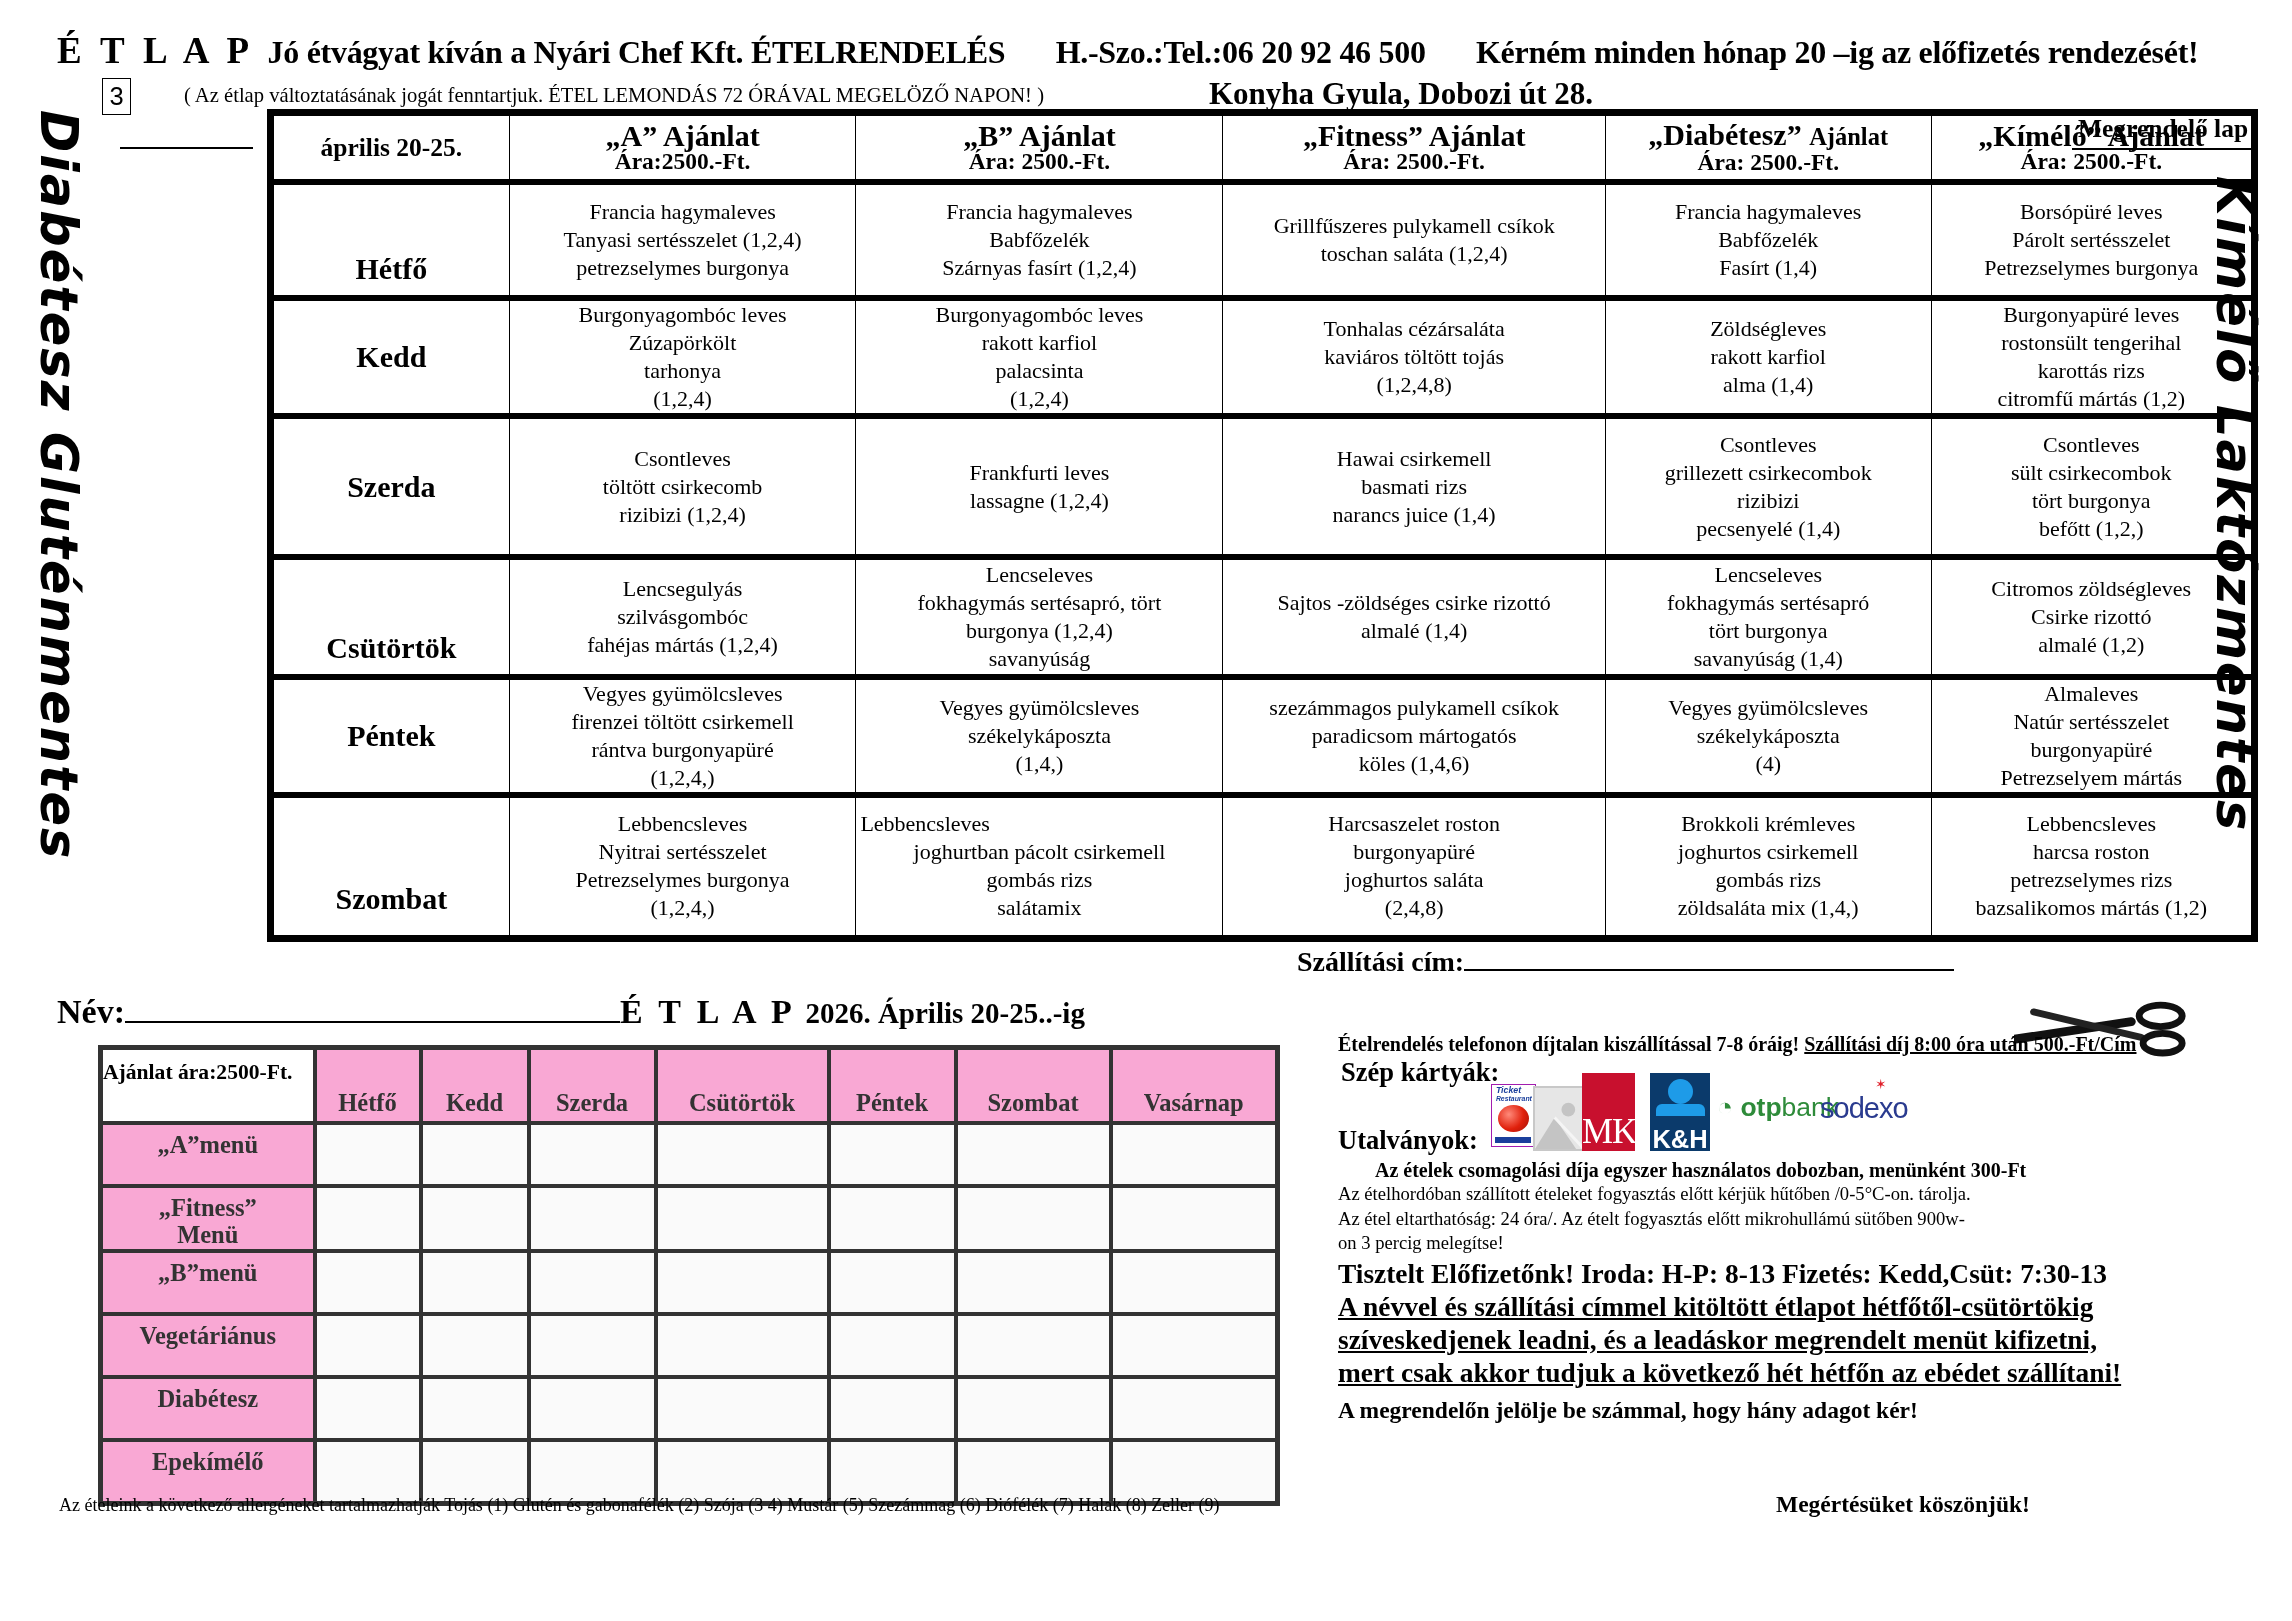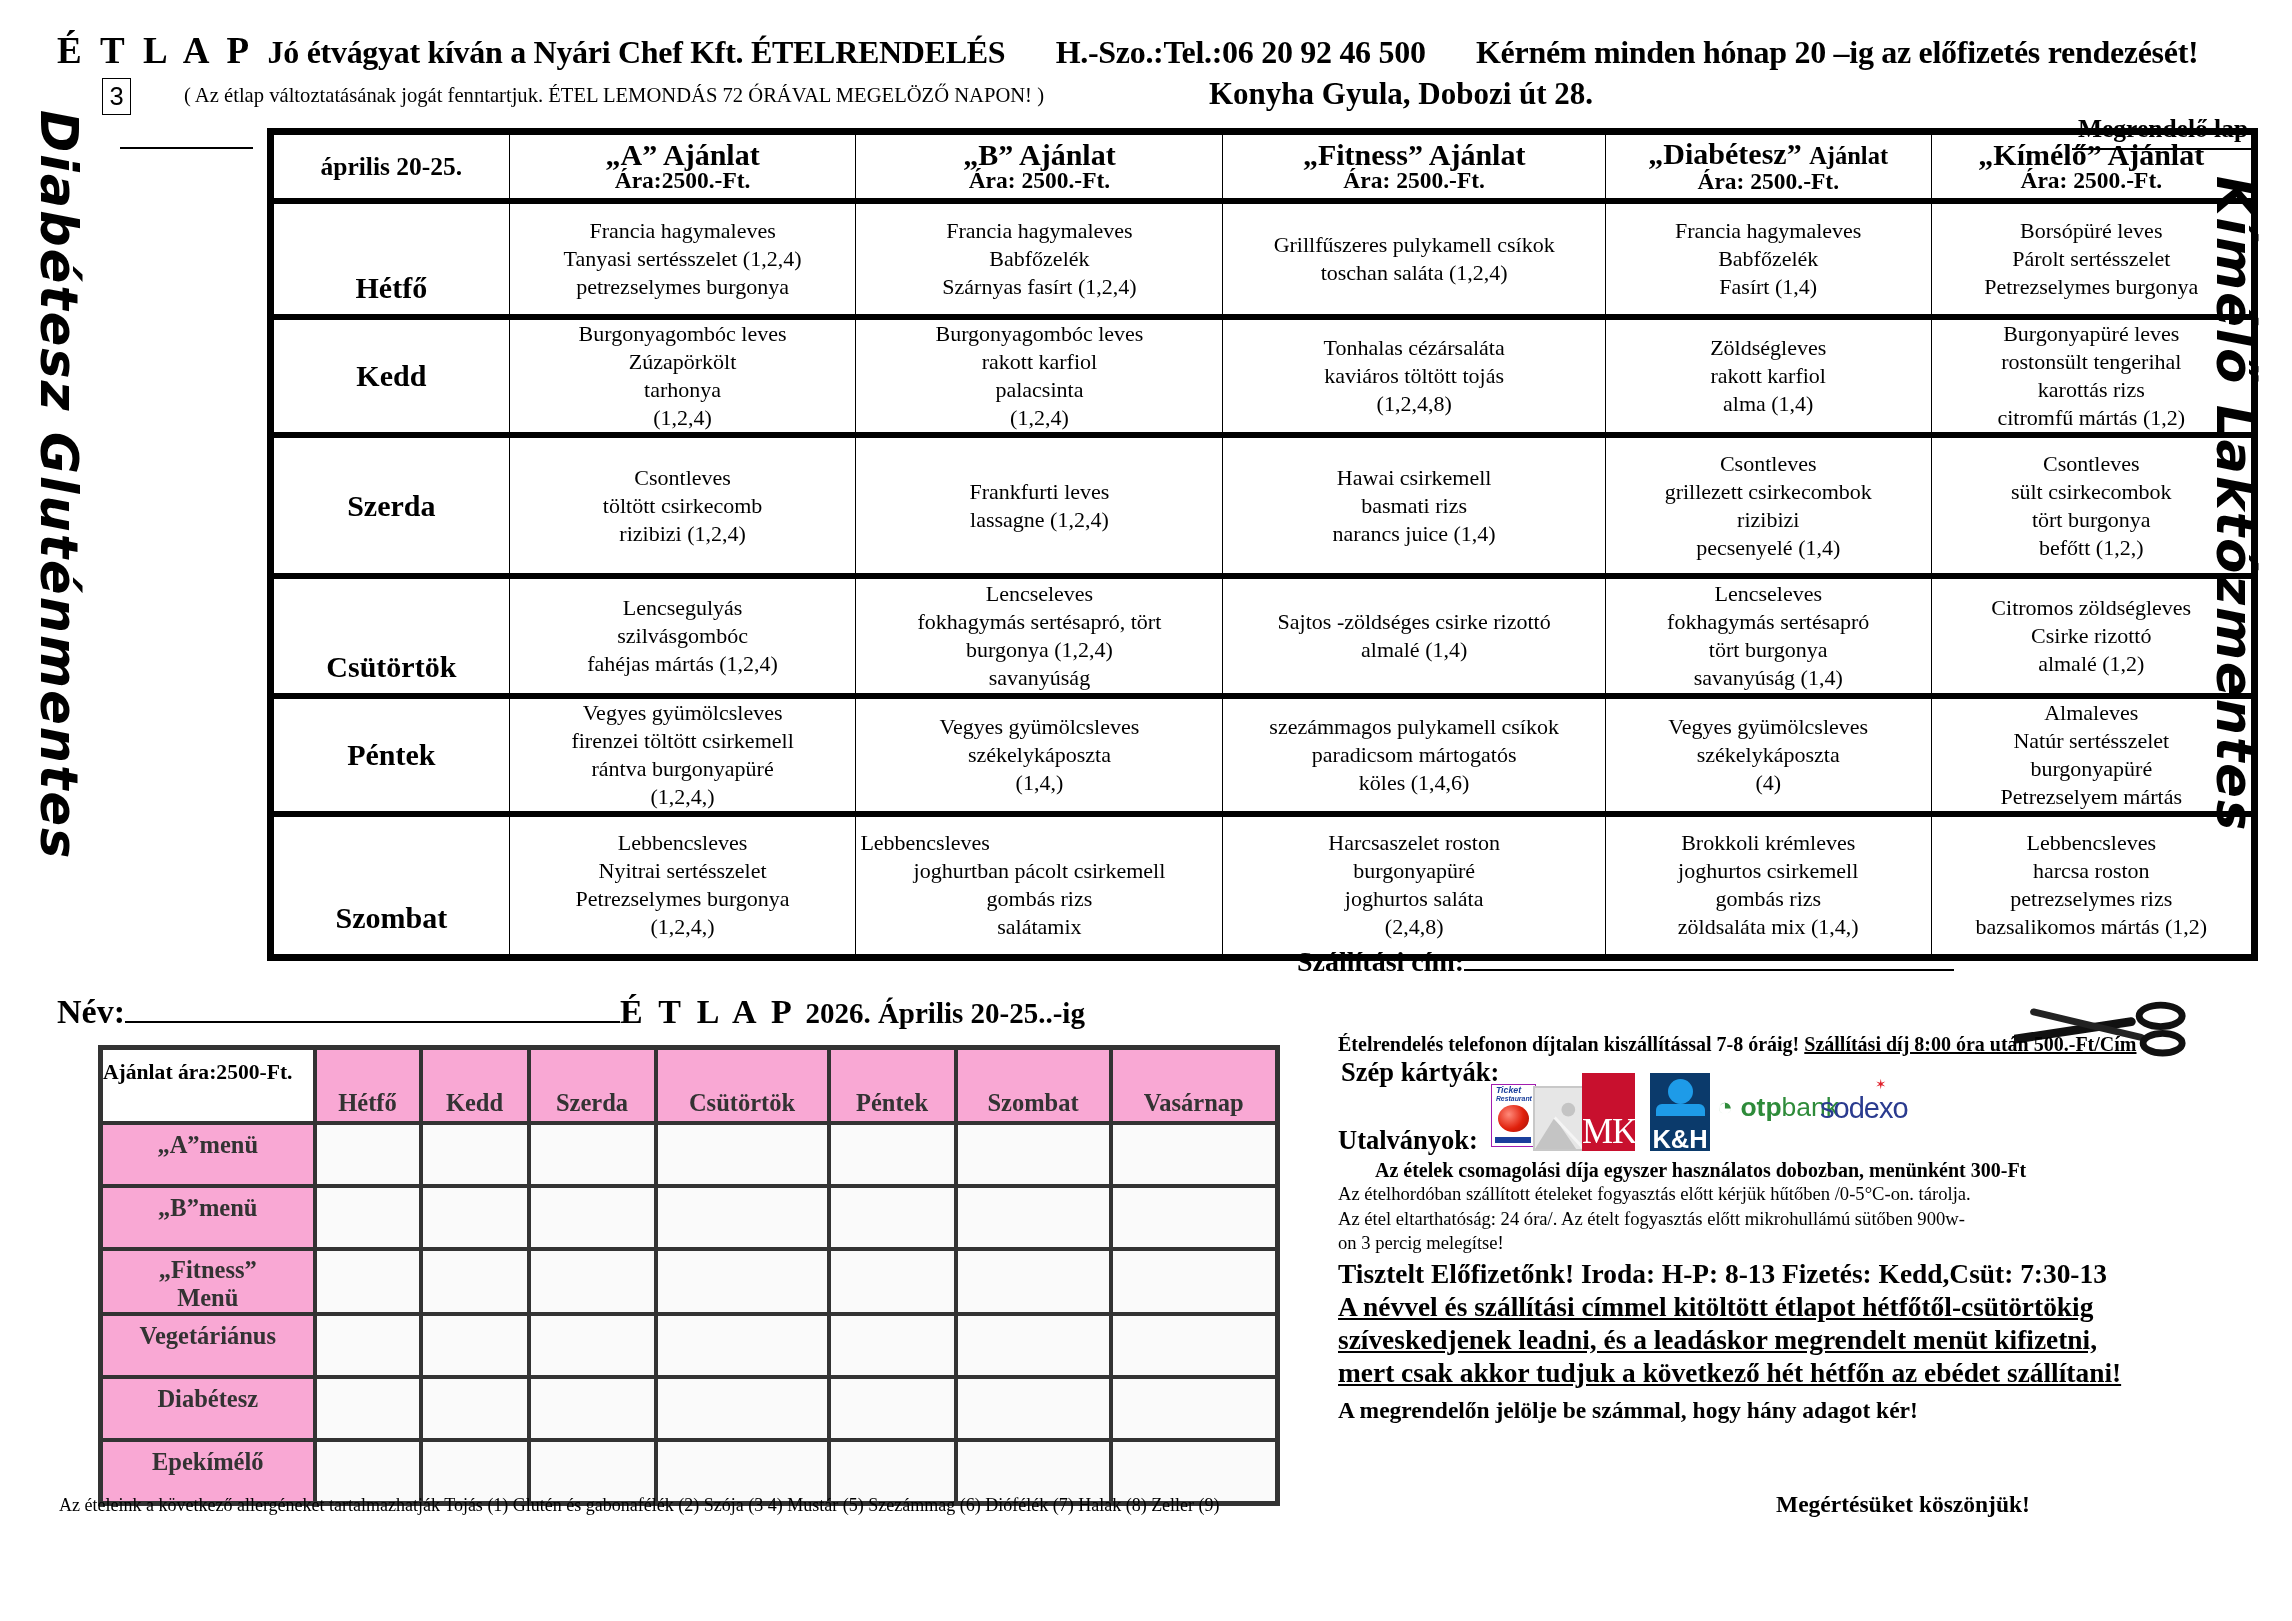--- a/index.html
+++ b/index.html
@@ -15,21 +15,21 @@
   #address { left:1209px; top:76px; font-size:31px; font-weight:bold; white-space:nowrap; }
   #leftline { left:120px; top:147px; width:133px; border-top:2px solid #000; }
   #orderlabel { left:2072px; top:114px; font-size:25.5px; font-weight:bold; border-bottom:2px solid #000; padding:0 5.9px 3.9px 5.9px; white-space:nowrap; }
 
   
   .vert { writing-mode:vertical-rl; font-family:"DejaVu Sans", sans-serif; font-weight:bold; font-style:italic; font-size:51px; white-space:nowrap; letter-spacing:2px; }
   #leftvert { left:29px; top:110px; }
   #rightvert { left:2205px; top:176px; }
 
   
-  #menutable { left:267px; top:128px; width:1991px; border-collapse:collapse; border:7.8px solid #000; table-layout:fixed; }
+  #menutable { left:267px; top:109px; width:1991px; border-collapse:collapse; border:7.8px solid #000; table-layout:fixed; }
   #menutable td, #menutable th { border-left:1.5px solid #000; border-right:1.5px solid #000; text-align:center; vertical-align:middle; padding:0 3.9px; }
   #menutable tr { border-bottom:6.9px solid #000; }
   #menutable th { height:63px; font-size:30px; font-weight:bold; line-height:29px; }
   #menutable th .price { font-size:23.5px; display:block; line-height:23.5px; }
   #menutable th.date { font-size:25.5px; }
   #menutable th .ajsmall { font-size:24.5px; }
   #menutable td { font-size:22px; line-height:28px; }
   #menutable td.day { font-size:30px; font-weight:bold; }
   #menutable td .line { display:block; white-space:nowrap; }
   #menutable td.leftish { text-align:left; }
@@ -350,34 +350,34 @@
         <td class="cell"></td>
         <td class="cell"></td>
         <td class="cell"></td>
         <td class="cell"></td>
         <td class="cell"></td>
         <td class="cell"></td>
         <td class="cell"></td>
       </tr>
       <tr>
         <td class="rowlabel">
-          <div>„B”menü</div>
-        </td>
-        <td class="cell"></td>
-        <td class="cell"></td>
-        <td class="cell"></td>
-        <td class="cell"></td>
-        <td class="cell"></td>
-        <td class="cell"></td>
-        <td class="cell"></td>
-      </tr>
-      <tr>
-        <td class="rowlabel">
           <div>„Fitness”</div>
           <div>Menü</div>
+        </td>
+        <td class="cell"></td>
+        <td class="cell"></td>
+        <td class="cell"></td>
+        <td class="cell"></td>
+        <td class="cell"></td>
+        <td class="cell"></td>
+        <td class="cell"></td>
+      </tr>
+      <tr>
+        <td class="rowlabel">
+          <div>„B”menü</div>
         </td>
         <td class="cell"></td>
         <td class="cell"></td>
         <td class="cell"></td>
         <td class="cell"></td>
         <td class="cell"></td>
         <td class="cell"></td>
         <td class="cell"></td>
       </tr>
       <tr>

